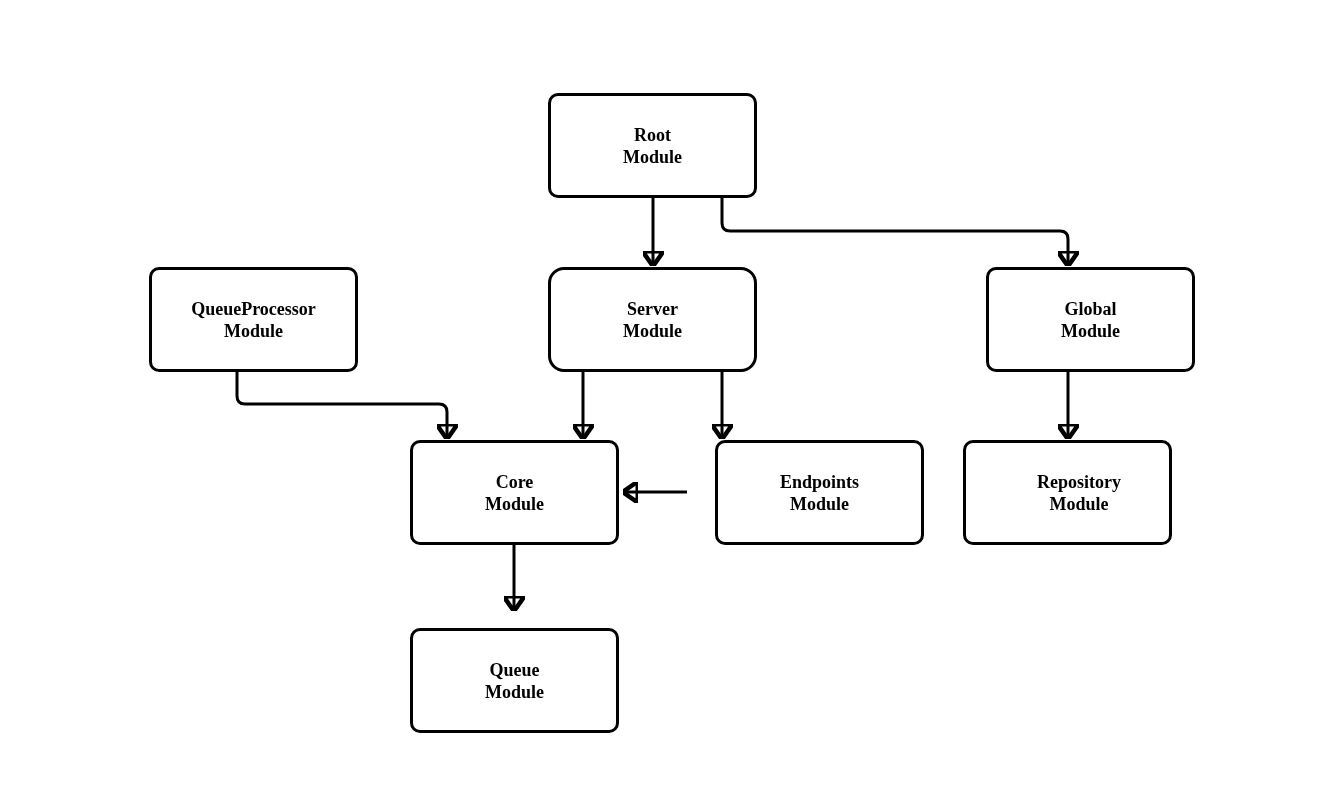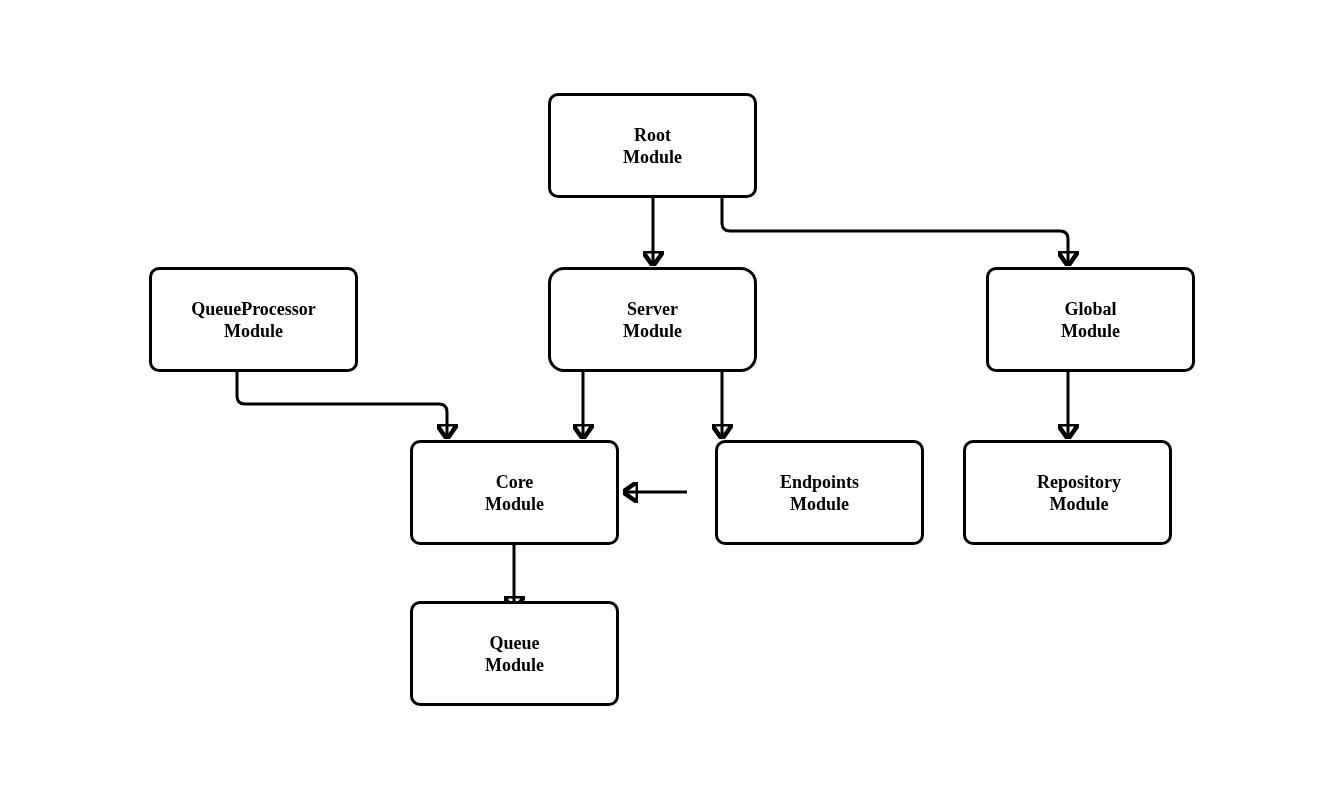--- a/index.html
+++ b/index.html
@@ -47,21 +47,21 @@
     text-align: center;
     white-space: pre-line;
   }
   .n-root            { left: 548px;  top: 93px;  }
   .n-queue-processor { left: 149px;  top: 267px; }
   .n-server          { left: 548px;  top: 267px; border-radius: 16px; }
   .n-global          { left: 986px;  top: 267px; }
   .n-core            { left: 410px;  top: 440px; }
   .n-endpoints       { left: 687px;  top: 440px; margin-left: 28px; }
   .n-repository      { left: 963px;  top: 440px; padding-left: 23px; }
-  .n-queue           { left: 410px;  top: 601px; }
+  .n-queue           { left: 410px;  top: 628px; }
 </style>
 </head>
 <body>
 
 <div id="canvas">
 
   <svg id="edges" viewBox="0 0 1337 809" xmlns="http://www.w3.org/2000/svg">
     <defs>
       <marker id="arrow" viewBox="0 0 10 14" refX="8.5" refY="7" markerWidth="5" markerHeight="7" orient="auto-start-reverse">
         <path d="M 0 0 L 10 7 L 0 14 z" fill="#000000" stroke="none"></path>

